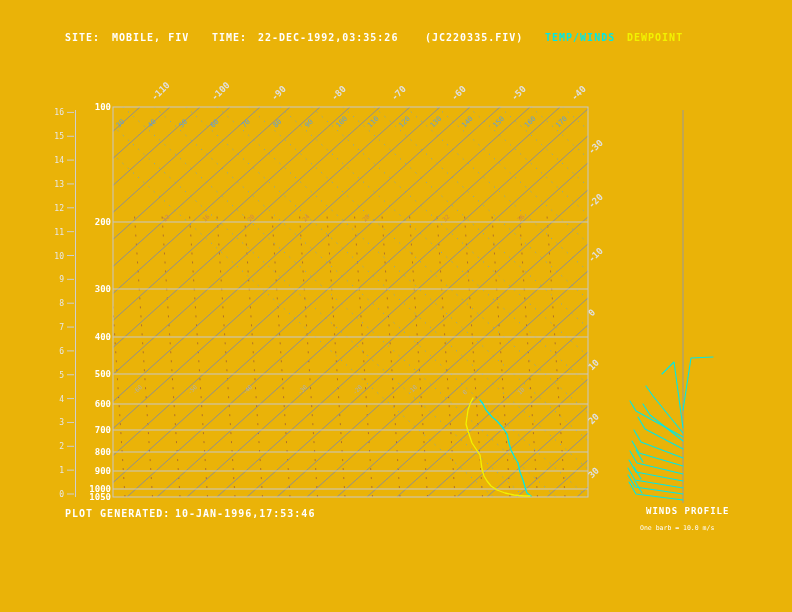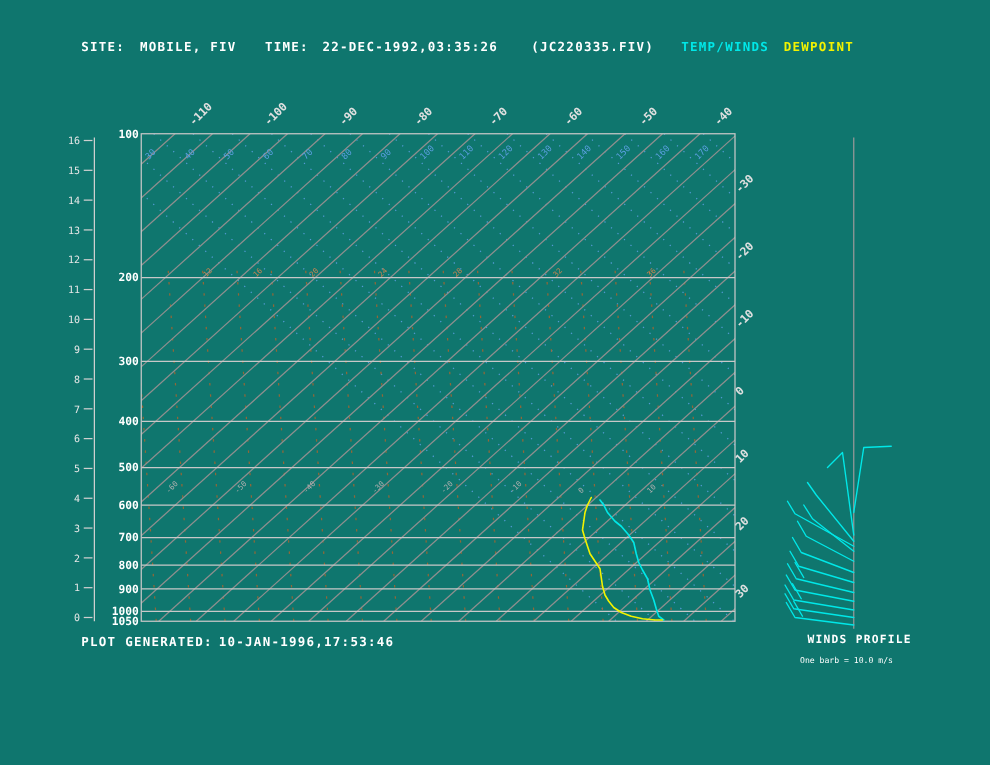--- a/index.html
+++ b/index.html
@@ -1,16 +1,16 @@
 <!DOCTYPE html>
 <html><head>
 <meta charset="utf-8">
 <style>
   html,body{margin:0;padding:0;background:#000;}
-  .screen{position:relative;width:792px;height:612px;background:#0f766e;overflow:hidden;
+  .screen{position:relative;width:792px;height:612px;background:#eab308;overflow:hidden;
           font-family:"DejaVu Sans Mono", monospace;}
   svg text{font-family:"DejaVu Sans Mono", monospace;}
   .hdr{font-size:10px;font-weight:bold;letter-spacing:1px;}
 </style>
 </head>
 <body>
 
 <div class="screen">
   <svg width="792" height="612" viewBox="0 0 792 612">
     <defs>

